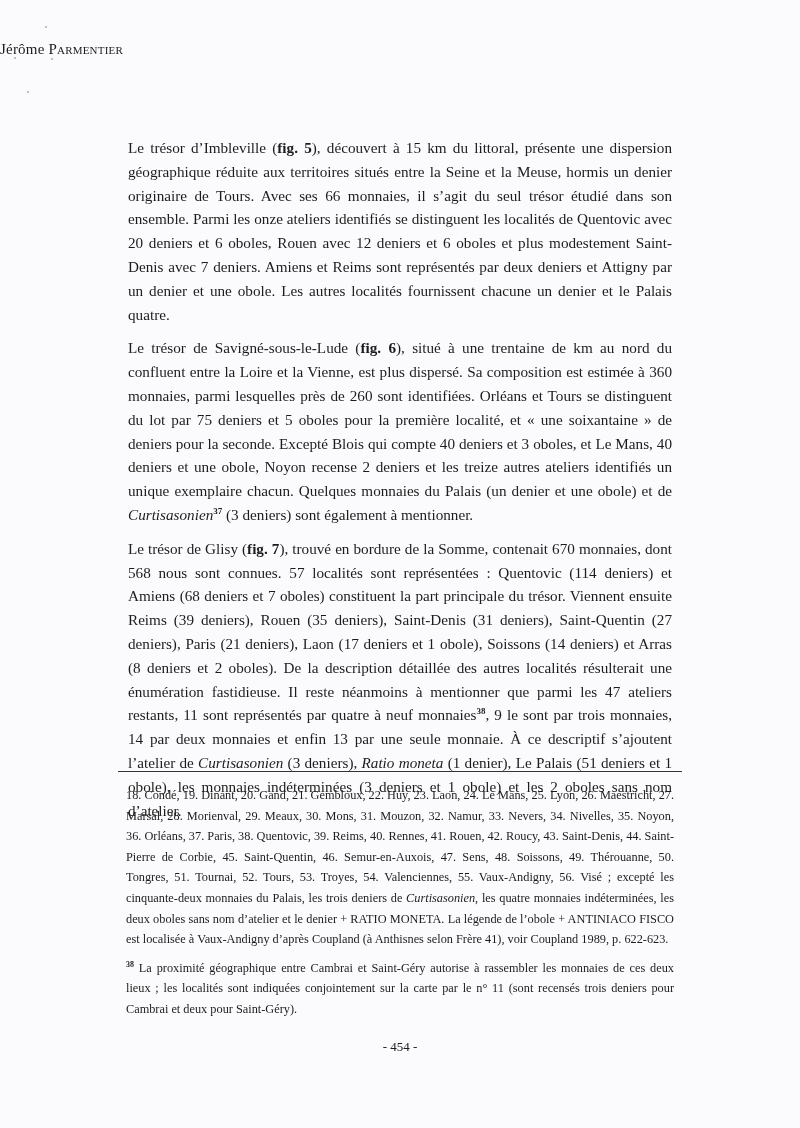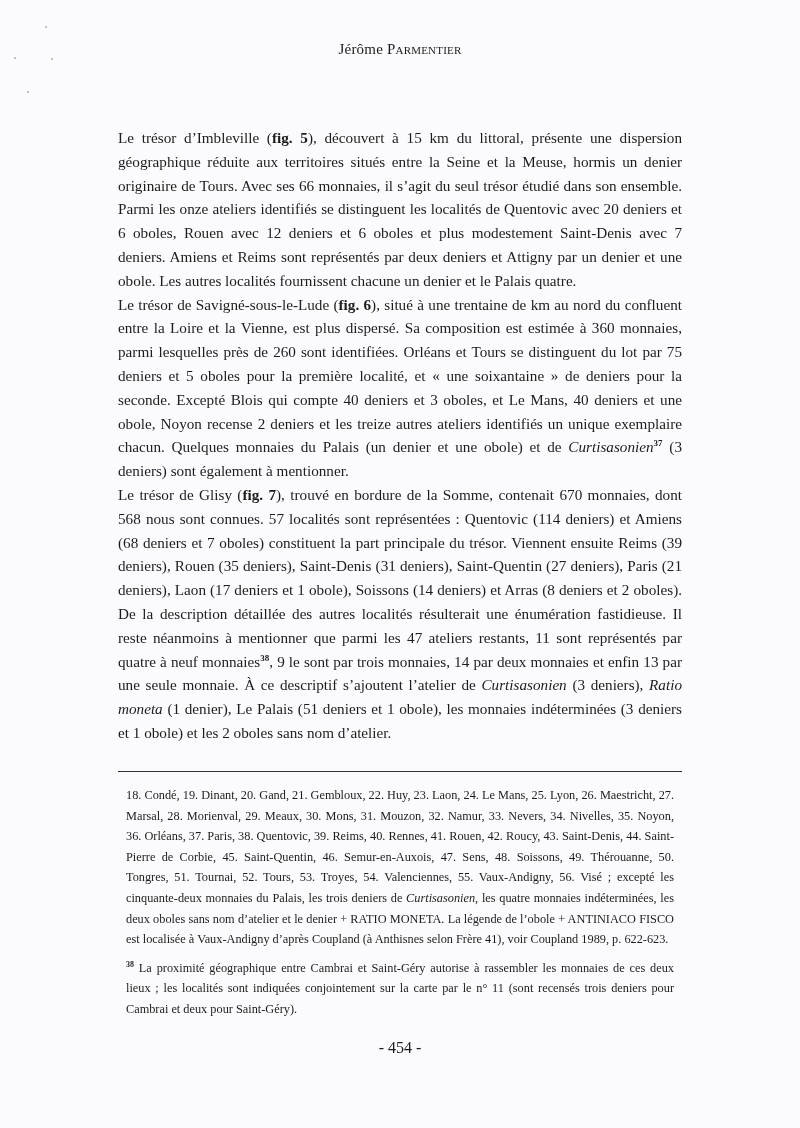--- a/index.html
+++ b/index.html
@@ -6,42 +6,42 @@
   body {
     width: 800px; height: 1128px;
     background: #fbfbfd;
     position: relative;
     overflow: hidden;
     font-family: "Liberation Serif", "DejaVu Serif", serif;
     color: #1c1c1c;
   }
   .header {
     position: absolute; top: 41px; left: 0; width: 800px;
-    text-align: center; font-size: 15px; letter-spacing: 0.2px;
+    text-align: left; font-size: 15px; letter-spacing: 0.2px;
   }
   .sc { font-variant: small-caps; }
   .body-text {
     position: absolute; left: 118px; top: 126px; width: 564px;
     font-size: 15.2px; line-height: 23.8px; text-align: justify;
   }
-  .body-text p { margin: 0; }
+  .body-text p { margin: 10px; }
   sup { font-size: 9px; line-height: 0; vertical-align: 6px; font-weight: bold; }
   .rule {
     position: absolute; left: 118px; top: 771px; width: 564px;
     border-top: 1px solid #333;
   }
   .footnotes {
     position: absolute; left: 118px; top: 777px; width: 564px;
     font-size: 12.3px; line-height: 20.6px; text-align: justify;
   }
   .footnotes p { margin: 8px; }
   .footnotes sup { font-size: 8px; vertical-align: 5px; }
   .page-number {
     position: absolute; top: 1039px; left: 0; width: 800px;
-    text-align: center; font-size: 16px;
+    text-align: center; font-size: 13px;
   }
   .speck { position: absolute; width: 2px; height: 2px; background: #aab; border-radius: 1px; }
 </style>
 </head>
 <body>
 
 <span class="speck" style="left:45px;top:26px"></span>
 <span class="speck" style="left:14px;top:57px"></span>
 <span class="speck" style="left:51px;top:58px"></span>
 <span class="speck" style="left:27px;top:91px"></span>

